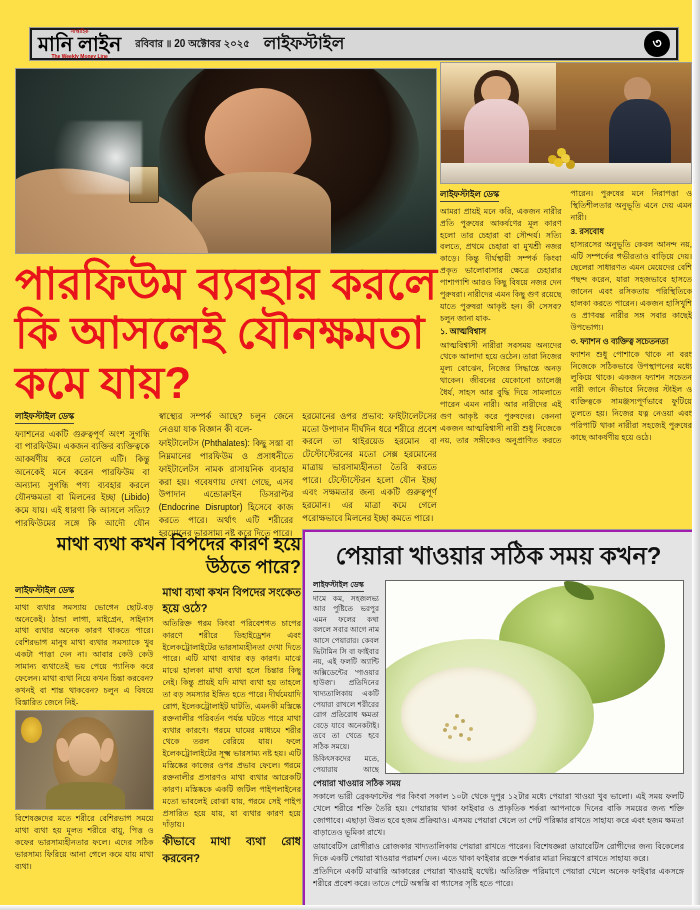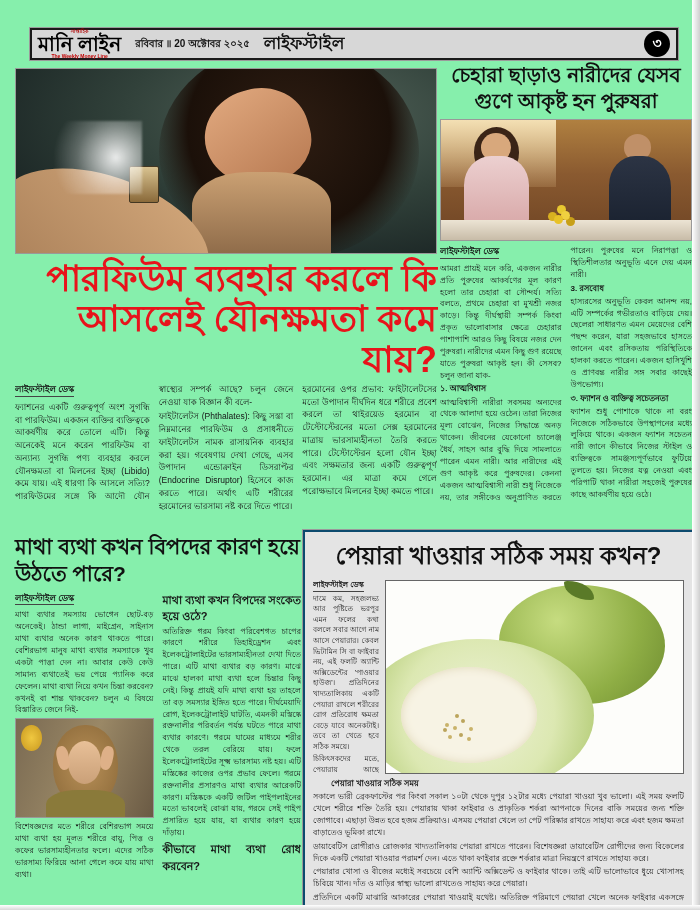--- a/index.html
+++ b/index.html
@@ -1,16 +1,16 @@
 <!DOCTYPE html>
 <html><head>
 <meta charset="utf-8">
 <style>
   html,body{margin:0;padding:0;background:#ffffff;}
-  .page{position:relative;width:700px;height:910px;background:#86efac;overflow:hidden;
+  .page{position:relative;width:700px;height:910px;background:#fde047;overflow:hidden;
         font-family:"Liberation Sans", sans-serif;color:#111;}
   .edge-right{position:absolute;right:0;top:0;width:8px;height:100%;
         background:linear-gradient(90deg,#ffffff,#cfcfcf);}
   .edge-bottom{position:absolute;left:0;bottom:0;width:100%;height:5px;
         background:linear-gradient(180deg,#ffffff,#d8d8d8);}
 
   
   .topbar{position:absolute;left:30px;top:28px;width:648px;height:32px;background:#d7d7d7;
         border:2px solid #1a1a1a;outline:1px solid #9a9a9a;box-sizing:border-box;
         display:flex;align-items:center;gap:14px;padding:0 6px;}
@@ -47,21 +47,21 @@
   .hp-neck{position:absolute;left:42%;top:56%;width:33%;height:46%;
         background:linear-gradient(180deg,#caa073,#8d6a48);border-radius:40% 40% 0 0;}
   .hp-arm{position:absolute;left:-5%;bottom:-20%;width:52%;height:62%;
         background:linear-gradient(30deg,#a97f58,#d4a97c);border-radius:50% 60% 20% 20%;
         transform:rotate(16deg);}
   .hp-bottle{position:absolute;left:27%;bottom:27%;width:6.5%;height:19%;
         background:linear-gradient(180deg,#d8c290,#8a6a3a);border:1px solid #433722;border-radius:2px;}
   .hp-mist{position:absolute;left:5%;top:28%;width:25%;height:40%;
         background:radial-gradient(circle at 75% 50%,rgba(255,255,255,.9),rgba(255,255,255,.25) 45%,rgba(255,255,255,0) 72%);
         filter:blur(1px);}
-  .headline-red{color:#e8131b;font-size:36px;line-height:1.12;text-align:right;
+  .headline-red{color:#e8131b;font-size:44px;line-height:1.12;text-align:left;
         font-weight:bold;margin:5px 0 3px;}
   .art-perfume .body{height:164px;font-size:8.5px;line-height:1.5;}
 
   
   .art-attraction{position:absolute;left:440px;top:62px;width:252px;height:466px;}
   .art-attraction h2{font-size:20px;line-height:1.3;text-align:center;margin:0 0 5px;font-weight:bold;}
   .couple-photo{width:100%;height:122px;
         background:linear-gradient(180deg,#b08040 0%,#8a5a30 45%,#6e4424 100%);}
   .cp-window{position:absolute;left:0;top:0;width:46%;height:56%;
         background:linear-gradient(180deg,rgba(255,240,200,.85),rgba(255,220,160,.15));}
@@ -77,41 +77,41 @@
         background:linear-gradient(#2c3444,#1a2230);border-radius:42% 45% 10% 10%;}
   .cp-table{position:absolute;left:0;bottom:0;width:100%;height:17%;
         background:linear-gradient(#ece4d4,#c8bca8);}
   .cp-flowers{position:absolute;left:45%;bottom:13%;width:9px;height:9px;border-radius:50%;
         background:#e8c228;box-shadow:7px -4px 0 #f0d040,-6px -3px 0 #d8b020,3px -10px 0 #e8c830,12px 2px 0 #c8a018;}
   .art-attraction .body{height:274px;font-size:7.9px;line-height:1.5;margin-top:4px;}
   .art-attraction .body h4{font-size:8.1px;}
 
   
   .art-headache{position:absolute;left:15px;top:533px;width:286px;height:372px;}
-  .art-headache h2{font-size:21px;line-height:1.3;text-align:left;margin:0 0 4px;font-weight:bold;}
+  .art-headache h2{font-size:18px;line-height:1.3;text-align:right;margin:0 0 4px;font-weight:bold;}
   .art-headache .body{height:312px;font-size:7.9px;line-height:1.5;}
   .art-headache .body h4{font-size:11px;}
   .headache-photo{width:100%;height:100px;margin:2px 0 3px;
         background:linear-gradient(110deg,#7a6a52 0%,#9a8866 50%,#6a5a44 100%);}
   .hh-lamp{position:absolute;left:4%;top:6%;width:15%;height:26%;
         background:radial-gradient(#f0c840,#c89820);border-radius:50%;}
   .hh-hair{position:absolute;left:27%;top:6%;width:48%;height:84%;
         background:radial-gradient(#b89058,#8a6838);border-radius:48%;}
   .hh-face{position:absolute;left:38%;top:22%;width:24%;height:44%;
         background:linear-gradient(#e8c098,#caa078);border-radius:50%;}
   .hh-hand-l{position:absolute;left:30%;top:27%;width:9%;height:24%;
         background:#deb088;border-radius:40%;transform:rotate(-12deg);}
   .hh-hand-r{position:absolute;left:62%;top:27%;width:9%;height:24%;
         background:#deb088;border-radius:40%;transform:rotate(12deg);}
   .hh-sweater{position:absolute;left:22%;bottom:-8%;width:58%;height:36%;
         background:#8a7a3a;border-radius:40% 40% 0 0;}
 
   
   .art-guava{position:absolute;left:303px;top:530px;width:391px;height:377px;
-        background:#e4e4e4;border:2px solid #0c4a6e;outline:1px solid #9a9a9a;
+        background:#e4e4e4;border:2px solid #a21caf;outline:1px solid #9a9a9a;
         box-sizing:border-box;padding:3px 8px 4px;}
   .art-guava h2{font-size:24px;text-align:center;margin:2px 0 3px;font-weight:bold;}
   .guava-row{display:flex;gap:6px;height:194px;}
   .guava-side{width:66px;flex:none;font-size:7.3px;line-height:1.45;text-align:justify;
         overflow:hidden;color:#141414;}
   .guava-side .byline{font-size:7.4px;margin-bottom:2px;}
   .guava-side p{margin:0 0 2px;}
   .guava-photo{flex:1;background:#fdfdfa;border:1px solid #666;}
   .gv-whole{position:absolute;right:6%;top:2%;width:56%;height:62%;
         background:radial-gradient(circle at 35% 30%,#c6dc80,#8fae45 60%,#6e8c30);
@@ -120,21 +120,21 @@
         background:#5a7a28;border-radius:10% 90% 10% 90%;}
   .gv-half{position:absolute;left:-8%;bottom:-10%;width:78%;height:80%;
         background:radial-gradient(circle,#eef2d8 0%,#dce8b2 55%,#a8c465 100%);border-radius:50%;}
   .gv-flesh{position:absolute;left:5%;bottom:5%;width:46%;height:50%;
         background:#f7f3e4;border-radius:50%;box-shadow:inset 0 0 10px #e0d8b8;}
   .gv-seeds{position:absolute;left:20%;bottom:24%;width:4px;height:4px;border-radius:50%;
         background:#c9b36a;box-shadow:8px 3px 0 #c9b36a,16px -4px 0 #bba45c,3px 12px 0 #c9b36a,
         14px 10px 0 #bba45c,24px 4px 0 #c9b36a,10px -9px 0 #bba45c,22px 14px 0 #c9b36a,-2px 5px 0 #bba45c;}
   .guava-bottom{margin-top:4px;font-size:7.9px;line-height:1.5;text-align:justify;
         overflow:hidden;height:126px;color:#141414;}
-  .guava-bottom h4{margin:0 18px 1px;font-size:8.2px;font-weight:bold;}
+  .guava-bottom h4{margin:0 0 1px;font-size:8.2px;font-weight:bold;}
   .guava-bottom p{margin:0 0 2px;}
 </style>
 </head>
 <body>
 
 <div class="page">
 
   <header class="topbar">
     <div class="logo-block">
       <span class="logo-top">সাপ্তাহিক</span>
@@ -166,21 +166,20 @@
       
       
       
       
       
       
     </div>
   </section>
 
   <section class="art-attraction">
-    <h2>চেহারা ছাড়াও নারীদের যেসব গুণে আকৃষ্ট হন পুরুষরা</h2>
     <div class="photo couple-photo">
       <div class="cp-window"></div>
       <div class="cp-woman-hair"></div>
       <div class="cp-woman-head"></div>
       <div class="cp-woman"></div>
       <div class="cp-man-head"></div>
       <div class="cp-man"></div>
       <div class="cp-table"></div>
       <div class="cp-flowers"></div>
     </div>
@@ -235,20 +234,19 @@
         <div class="gv-leaf"></div>
         <div class="gv-half"></div>
         <div class="gv-flesh"></div>
         <div class="gv-seeds"></div>
       </div>
     </div>
     <div class="guava-bottom">
       <h4>পেয়ারা খাওয়ার সঠিক সময়</h4>
       <p>সকালে ভারী ব্রেকফাস্টের পর কিংবা সকাল ১০টা থেকে দুপুর ১২টার মধ্যে পেয়ারা খাওয়া খুব ভালো। এই সময় ফলটি খেলে শরীরে শক্তি তৈরি হয়। পেয়ারায় থাকা ফাইবার ও প্রাকৃতিক শর্করা আপনাকে দিনের বাকি সময়ের জন্য শক্তি জোগাবে। এছাড়া উন্নত হবে হজম প্রক্রিয়াও। এসময় পেয়ারা খেলে তা পেট পরিষ্কার রাখতে সাহায্য করে এবং হজম ক্ষমতা বাড়াতেও ভূমিকা রাখে।</p>
       <p>ডায়াবেটিস রোগীরাও রোজকার খাদ্যতালিকায় পেয়ারা রাখতে পারেন। বিশেষজ্ঞরা ডায়াবেটিস রোগীদের জন্য বিকেলের দিকে একটি পেয়ারা খাওয়ার পরামর্শ দেন। এতে থাকা ফাইবার রক্তে শর্করার মাত্রা নিয়ন্ত্রণে রাখতে সাহায্য করে।</p>
-      <p>পেয়ারার খোসা ও বীজের মধ্যেই সবচেয়ে বেশি অ্যান্টি অক্সিডেন্ট ও ফাইবার থাকে। তাই এটি ভালোভাবে ধুয়ে খোসাসহ চিবিয়ে খান। দাঁত ও মাড়ির স্বাস্থ্য ভালো রাখতেও সাহায্য করে পেয়ারা।</p>
       <p>প্রতিদিনে একটি মাঝারি আকারের পেয়ারা খাওয়াই যথেষ্ট। অতিরিক্ত পরিমাণে পেয়ারা খেলে অনেক ফাইবার একসঙ্গে শরীরে প্রবেশ করে। তাতে পেটে অস্বস্তি বা গ্যাসের সৃষ্টি হতে পারে।</p>
     </div>
   </section>
 
   <div class="edge-right"></div>
   <div class="edge-bottom"></div>
 </div>
 
 </body></html>

